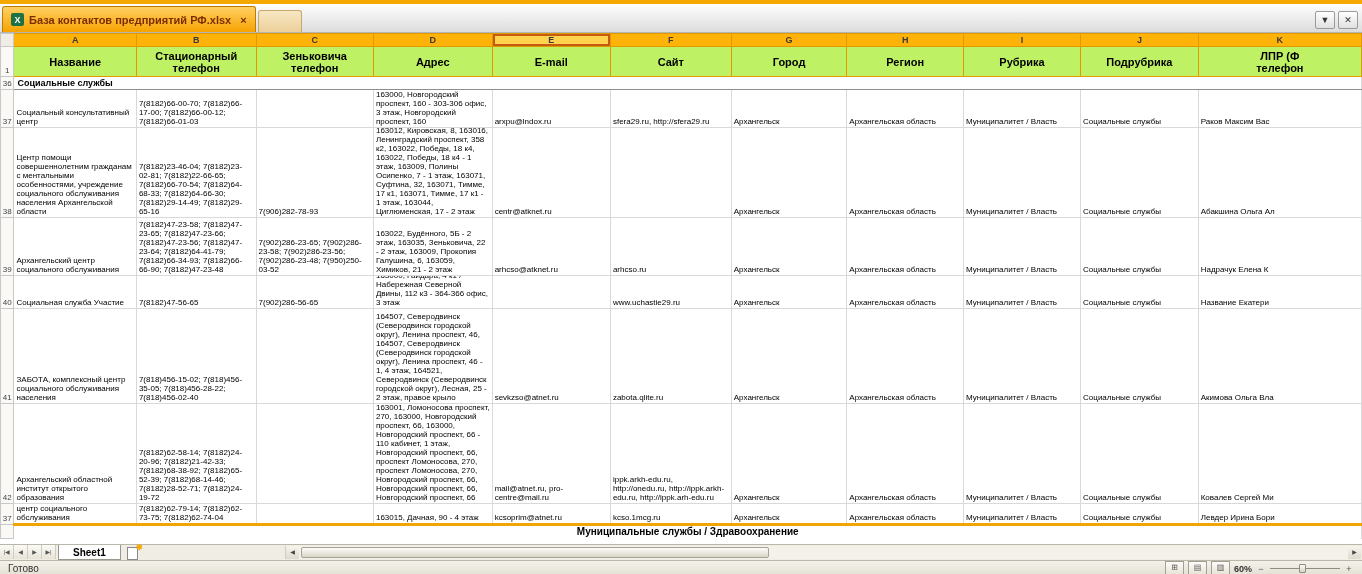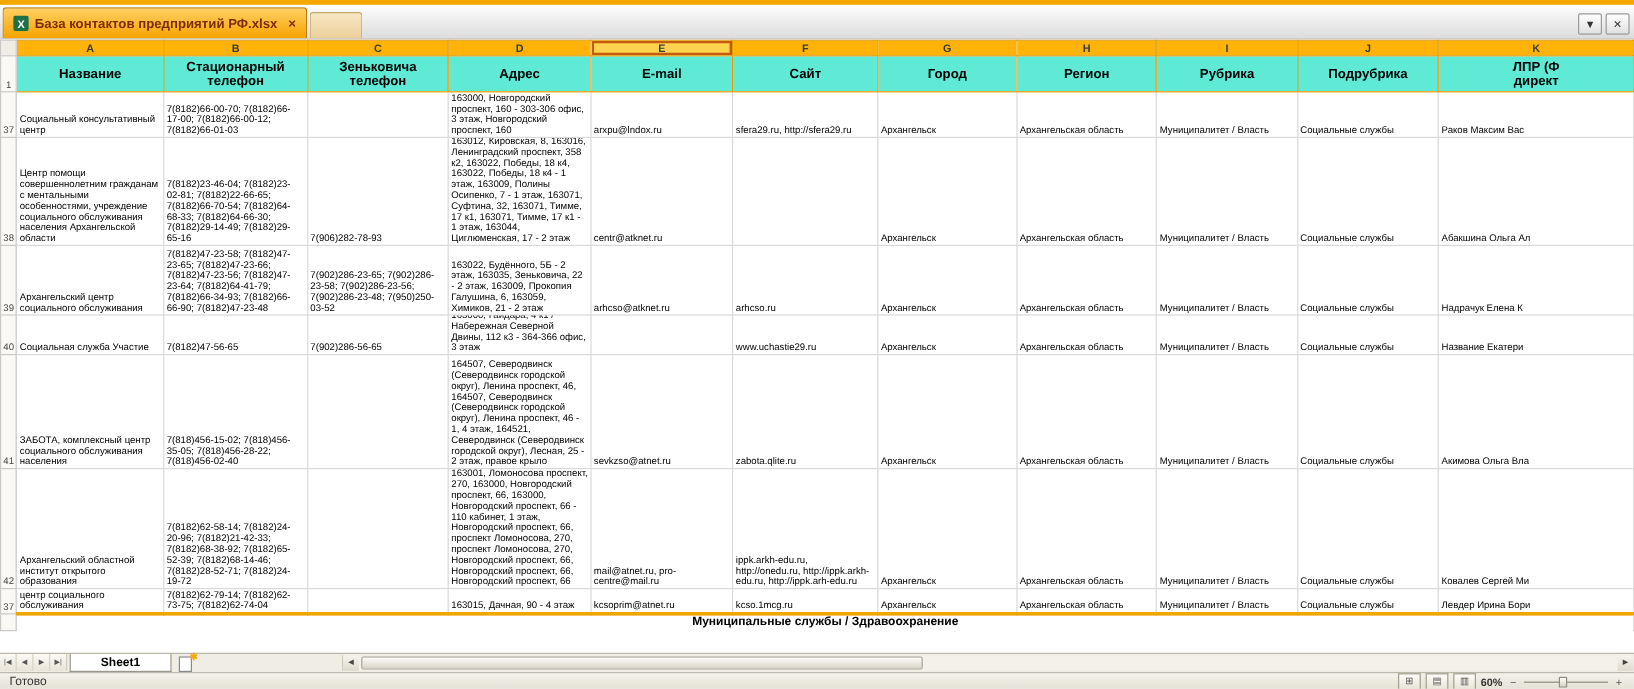--- a/index.html
+++ b/index.html
@@ -16,33 +16,33 @@
   .win-btn{width:20px;height:18px;font-size:9px;line-height:16px;text-align:center;background:linear-gradient(#ffffff,#e0e0e0);border:1px solid #9a9a9a;border-radius:2px;color:#333;padding:0;font-family:"Liberation Sans",sans-serif;}
 
   
   .grid-wrap{flex:0 0 511px;height:511px;overflow:hidden;background:#fff;position:relative;}
   table{border-collapse:collapse;table-layout:fixed;}
   td{border:1px solid #d9d9d9;font-size:8px;line-height:9px;color:#000;padding:0;overflow:hidden;vertical-align:bottom;}
   td.rowhdr{background:#faf9f5;border-color:#c8c8c8;color:#444;font-size:8px;text-align:center;vertical-align:bottom;padding-bottom:1px;}
   td.corner{background:#efede6;border-color:#c8c8c8;}
   td.colhdr{background:#ffb308;border-color:#e09a00;color:#3a3a3a;font-size:9px;font-weight:bold;text-align:center;vertical-align:middle;}
   td.colhdr.sel{background:#ffd34d;box-shadow:inset 0 0 0 2px #c55a11;}
-  td.hdr{background:#5eead4;border-color:#e09a00;font-size:11px;font-weight:bold;text-align:center;vertical-align:middle;white-space:pre-line;line-height:12px;}
+  td.hdr{background:#bef264;border-color:#e09a00;font-size:11px;font-weight:bold;text-align:center;vertical-align:middle;white-space:pre-line;line-height:12px;}
   td.cell .cb{display:flex;align-items:flex-end;overflow:hidden;padding:0 2px 1px 2px;box-sizing:border-box;}
   td.cell .cb span{display:block;width:100%;}
   td.section{font-weight:bold;background:#fff;}
   td.section.rubric{text-align:center;font-size:10px;border-top:2px solid #f0a500;border-bottom:2px solid #f0a500;vertical-align:middle;}
   td.section.subrubric{text-align:left;font-size:9px;padding-left:3px;border-bottom:1px solid #8e8e8e;vertical-align:middle;}
   td.section.partial{border-top:3px solid #f0a500;border-bottom:none;vertical-align:top;padding-top:1px;}
 
   
   .sheetbar{flex:0 0 15px;display:flex;align-items:center;background:#f0ede4;border-top:1px solid #b9b6aa;position:relative;}
   .tabnav{display:flex;height:100%;}
   .nbtn{min-width:14px;height:14px;font-size:6px;line-height:14px;text-align:center;color:#555;background:linear-gradient(#fbfaf6,#e8e4d8);border:none;border-right:1px solid #cfccc0;padding:0 1px;font-family:"Liberation Sans",sans-serif;}
-  .sheet-tab{height:14px;padding:0 25px;background:#fff;border:1px solid #9a978c;border-top:none;font-size:10px;font-weight:bold;color:#000;display:flex;align-items:center;margin-left:2px;}
+  .sheet-tab{height:14px;padding:0 14px;background:#fff;border:1px solid #9a978c;border-top:none;font-size:10px;font-weight:bold;color:#000;display:flex;align-items:center;margin-left:2px;}
   .insert-sheet{width:18px;height:13px;position:relative;margin-left:4px;cursor:pointer;}
   .insert-sheet .page{position:absolute;left:2px;top:1px;width:9px;height:11px;background:#fff;border:1px solid #8a8a8a;}
   .insert-sheet .star{position:absolute;right:0;top:-3px;color:#f5a800;font-size:8px;font-weight:bold;}
   .hscroll{position:absolute;left:285px;right:1px;top:1px;height:13px;display:flex;align-items:center;background:#e9e5d9;border-left:1px solid #cfccc0;}
   .sbtn{width:13px;height:13px;font-size:6px;line-height:13px;text-align:center;color:#444;background:linear-gradient(#f6f4ee,#dedacd);border:none;padding:0;font-family:"Liberation Sans",sans-serif;}
   .track{flex:1;height:13px;background:#f3f1ea;position:relative;}
   .thumb{position:absolute;left:2px;top:1px;width:468px;height:11px;background:linear-gradient(#fdfcf9,#d9d5c7);border:1px solid #a5a298;border-radius:2px;box-sizing:border-box;}
 
   
   .statusbar{flex:1;display:flex;align-items:center;background:linear-gradient(#f4f2ea,#e2dfd3);border-top:1px solid #b9b6aa;padding:0 8px;box-sizing:border-box;}
@@ -117,21 +117,25 @@
             <td class="hdr">Зеньковича
 телефон</td>
             <td class="hdr">Адрес</td>
             <td class="hdr">E-mail</td>
             <td class="hdr">Сайт</td>
             <td class="hdr">Город</td>
             <td class="hdr">Регион</td>
             <td class="hdr">Рубрика</td>
             <td class="hdr">Подрубрика</td>
             <td class="hdr">ЛПР (Ф
-директ</td>
+телефон</td>
+          </tr>
+          <tr style="height:13px">
+            <td class="rowhdr">36</td>
+            <td class="section subrubric" colspan="11">Социальные службы</td>
           </tr>
           <tr style="height:38px">
             <td class="rowhdr">37</td>
             <td class="cell">
               <div class="cb" style="height:37px">
                 <span>Социальный консультативный центр</span>
               </div>
             </td>
             <td class="cell">
               <div class="cb" style="height:37px">

